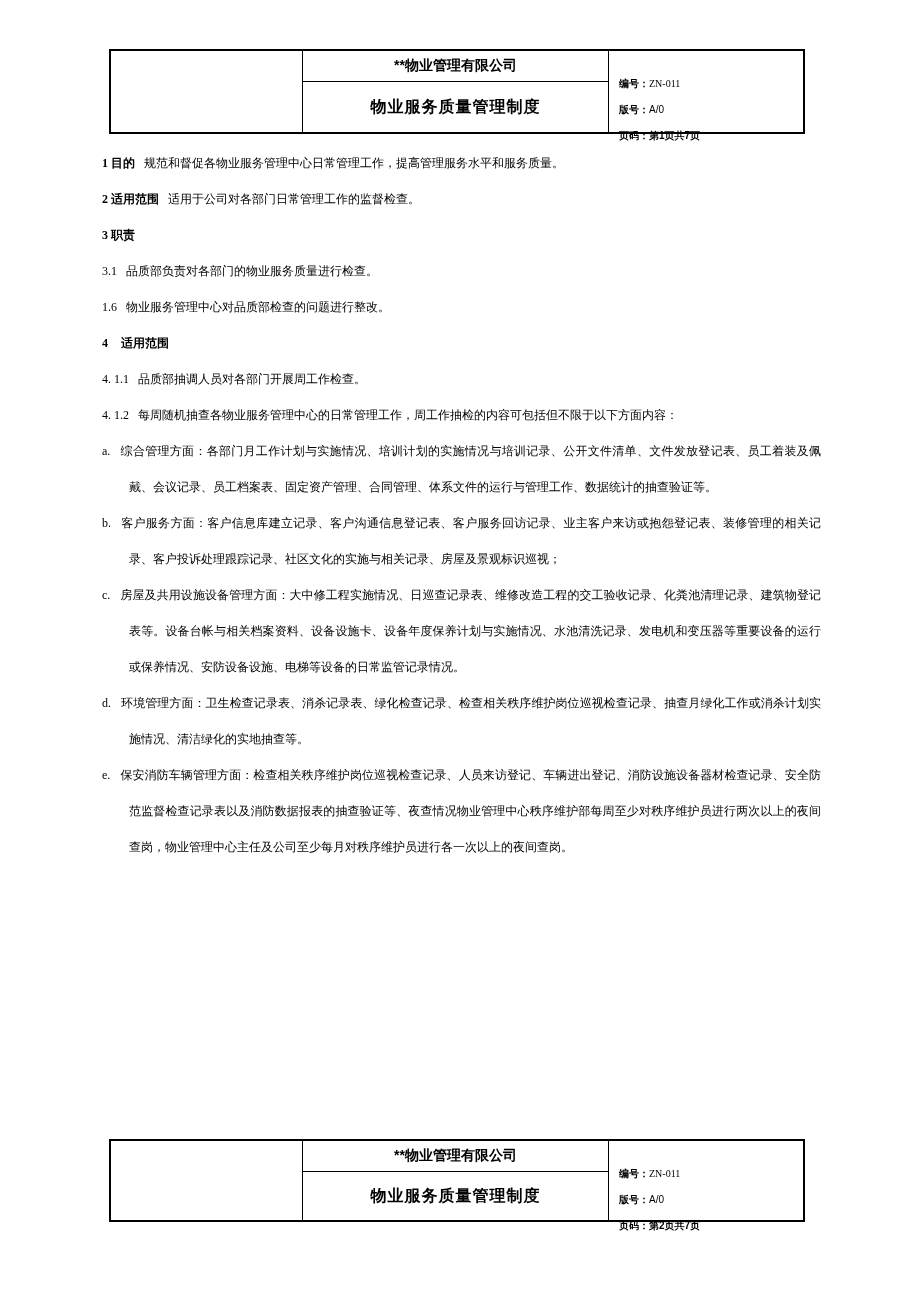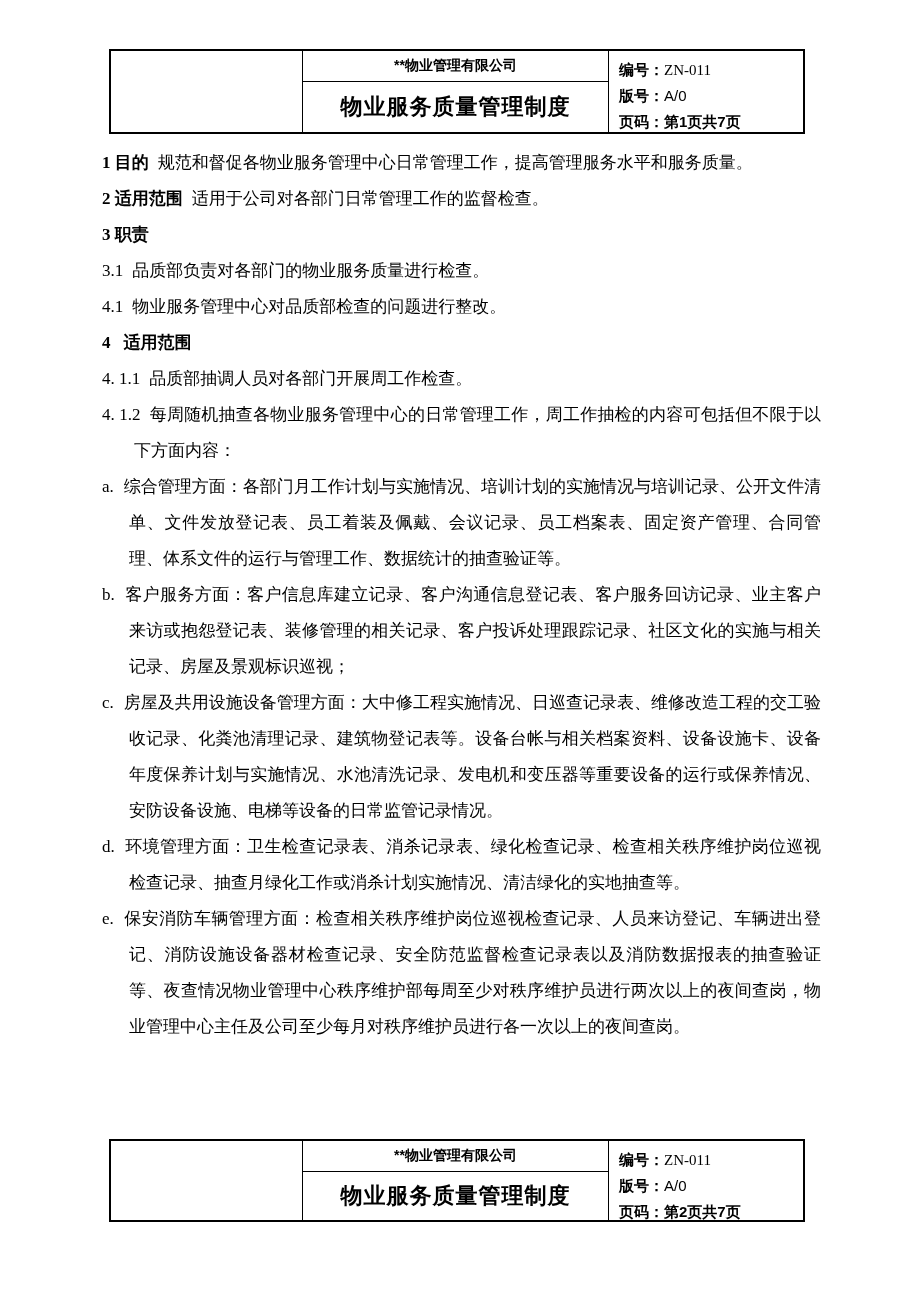--- a/index.html
+++ b/index.html
@@ -33,47 +33,47 @@
     grid-column:2; grid-row:1;
     border-bottom:1.5px solid #000;
     display:flex; align-items:center; justify-content:center;
     font-family:"Liberation Sans","DejaVu Sans",sans-serif;
     font-weight:bold; font-size:14px;
   }
   .cell-title {
     grid-column:2; grid-row:2;
     display:flex; align-items:center; justify-content:center;
     font-family:Liberation Sans, sans-serif;
-    font-weight:bold; font-size:22px; letter-spacing:1px;
+    font-weight:bold; font-size:16px; letter-spacing:1px;
   }
   .cell-info {
     grid-column:3; grid-row:1 / 3;
     border-left:1.5px solid #000;
-    padding:6px 4px 0 10px;
-    font-size:15px;
+    padding:20px 4px 0 10px;
+    font-size:10px;
   }
   .info-line { height:26px; line-height:26px; white-space:nowrap; }
   .info-label {
     font-family:"Liberation Sans","DejaVu Sans",sans-serif;
     font-weight:bold;
   }
   .val-serif { font-family:"Liberation Serif","DejaVu Serif",serif; }
   .val-sans  { font-family:"Liberation Sans","DejaVu Sans",sans-serif;margin-top:8px; }
   .val-sans-bold {
     font-family:"Liberation Sans","DejaVu Sans",sans-serif;
     font-weight:bold;
     margin-top:44px;
   }
 
   
   .doc-body {
     position:absolute;
     left:102px; top:145px;
     width:719px;
-    font-size:17px;
+    font-size:12px;
     line-height:36px;
     text-align:justify;
   }
   .doc-body p { margin:0; }
   .b { font-weight:bold; }
   .pnum { margin-right:9px; }
   .pnum-wide { margin-right:13px; }
   .hang32 { padding-left:32px; text-indent:-32px; }
   .p-412 { margin-top:20px; }
   .item { padding-left:27px; text-indent:-27px; }
@@ -93,21 +93,21 @@
       <div class="info-line"><span class="info-label">版号：</span><span class="val-sans">A/0</span></div>
       <div class="info-line"><span class="info-label">页码：</span><span class="val-sans-bold">第1页共7页</span></div>
     </div>
   </div>
 
   <div class="doc-body">
     <p><span class="b pnum">1 目的</span><span>规范和督促各物业服务管理中心日常管理工作，提高管理服务水平和服务质量。</span></p>
     <p><span class="b pnum">2 适用范围</span><span>适用于公司对各部门日常管理工作的监督检查。</span></p>
     <p><span class="b">3 职责</span></p>
     <p><span class="pnum">3.1</span><span>品质部负责对各部门的物业服务质量进行检查。</span></p>
-    <p><span class="pnum">4.1</span><span>物业服务管理中心对品质部检查的问题进行整改。</span></p>
+    <p><span class="pnum">1.6</span><span>物业服务管理中心对品质部检查的问题进行整改。</span></p>
     <p><span class="b pnum-wide">4</span><span class="b">适用范围</span></p>
     <p><span class="pnum">4. 1.1</span><span>品质部抽调人员对各部门开展周工作检查。</span></p>
     <p class="hang32 p-412"><span class="pnum">4. 1.2</span><span>每周随机抽查各物业服务管理中心的日常管理工作，周工作抽检的内容可包括但不限于以下方面内容：</span></p>
 
     <p class="item"><span class="marker">a.</span><span>综合管理方面：各部门月工作计划与实施情况、培训计划的实施情况与培训记录、公开文件清单、文件发放登记表、员工着装及佩戴、会议记录、员工档案表、固定资产管理、合同管理、体系文件的运行与管理工作、数据统计的抽查验证等。</span></p>
     <p class="item"><span class="marker">b.</span><span>客户服务方面：客户信息库建立记录、客户沟通信息登记表、客户服务回访记录、业主客户来访或抱怨登记表、装修管理的相关记录、客户投诉处理跟踪记录、社区文化的实施与相关记录、房屋及景观标识巡视；</span></p>
     <p class="item"><span class="marker">c.</span><span>房屋及共用设施设备管理方面：大中修工程实施情况、日巡查记录表、维修改造工程的交工验收记录、化粪池清理记录、建筑物登记表等。设备台帐与相关档案资料、设备设施卡、设备年度保养计划与实施情况、水池清洗记录、发电机和变压器等重要设备的运行或保养情况、安防设备设施、电梯等设备的日常监管记录情况。</span></p>
     <p class="item"><span class="marker">d.</span><span>环境管理方面：卫生检查记录表、消杀记录表、绿化检查记录、检查相关秩序维护岗位巡视检查记录、抽查月绿化工作或消杀计划实施情况、清洁绿化的实地抽查等。</span></p>
     <p class="item"><span class="marker">e.</span><span>保安消防车辆管理方面：检查相关秩序维护岗位巡视检查记录、人员来访登记、车辆进出登记、消防设施设备器材检查记录、安全防范监督检查记录表以及消防数据报表的抽查验证等、夜查情况物业管理中心秩序维护部每周至少对秩序维护员进行两次以上的夜间查岗，物业管理中心主任及公司至少每月对秩序维护员进行各一次以上的夜间查岗。</span></p>
   </div>

